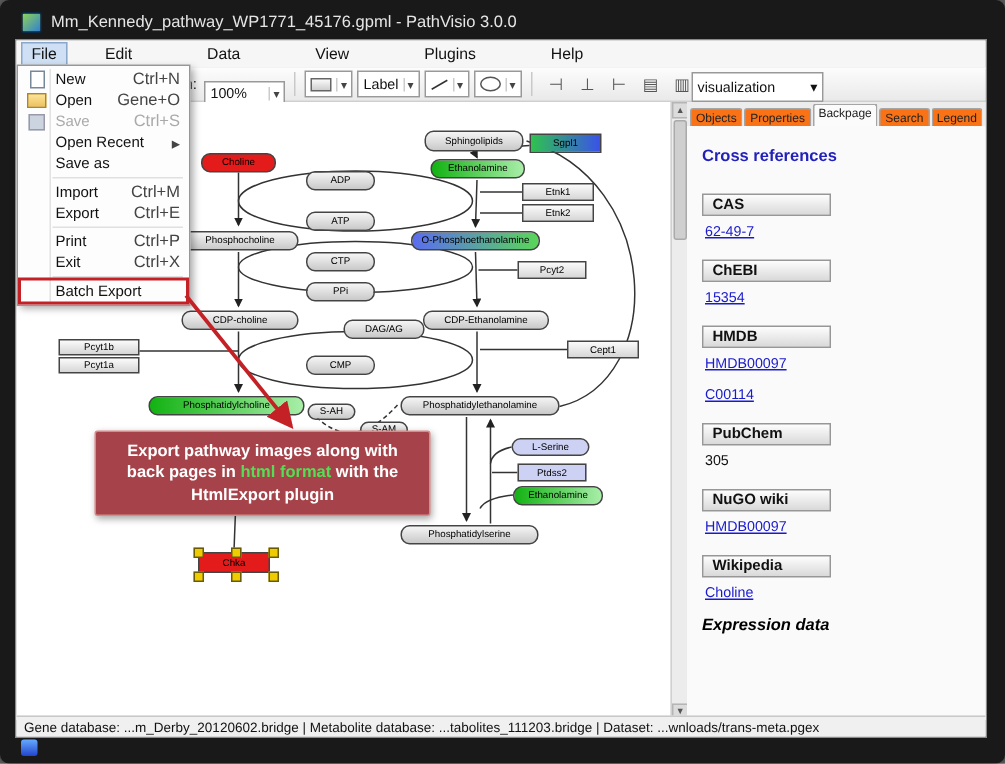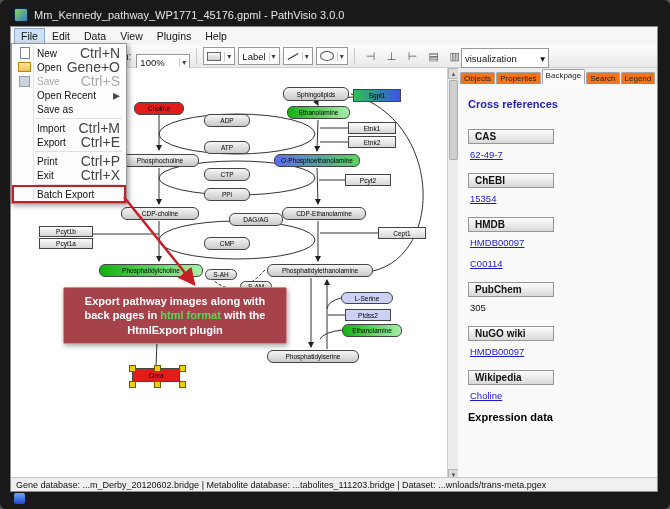--- a/index.html
+++ b/index.html
@@ -10,21 +10,21 @@
             color:#e6e6e6;font-size:11px;}
   .app-icon{width:12px;height:12px;border-radius:2px;background:linear-gradient(135deg,#8fd455,#2f7fd3);border:1px solid #0a2a4a;}
   .corner-icon{position:absolute;left:14px;bottom:5px;width:11px;height:11px;border-radius:2px;
                background:linear-gradient(#66aaff,#2244cc);}
   
   .app{position:absolute;left:10px;top:26px;width:648px;height:466px;background:#f0f0f0;
        border:1px solid #8a8a8a;box-sizing:border-box;}
   
   .menubar{position:absolute;left:0;top:0;right:0;height:18px;background:#f6f6f6;border-bottom:1px solid #d9d9d9;
            display:flex;align-items:center;padding-left:3px;font-size:10.5px;color:#111;}
-  .mb-item{padding:2px 7px;cursor:default;}
+  .mb-item{padding:2px 25px;cursor:default;}
   .mb-item.active{background:#cfe0f5;border:1px solid #8aa8cc;padding:1px 6px;}
   
   .toolbar{position:absolute;left:0;top:18px;right:0;height:23px;background:linear-gradient(#fdfdfd,#e9e9e9);
            border-bottom:1px solid #cfcfcf;display:flex;align-items:center;gap:3px;padding:0 5px;box-sizing:border-box;}
   .tb-btn{width:20px;height:18px;display:flex;align-items:center;justify-content:center;border:1px solid transparent;border-radius:2px;}
   .tb-btn.glyph{color:#555;font-size:11px;width:18px;}
   .icon-new{width:10px;height:12px;background:#fff;border:1px solid #778;}
   .icon-open{width:13px;height:9px;background:linear-gradient(#fde49a,#edc25e);border:1px solid #b8860b;}
   .icon-save{width:11px;height:11px;background:#c3cddd;border:1px solid #8899aa;}
   .tb-sep{width:1px;height:16px;background:#c9c9c9;margin:0 3px;}
@@ -64,35 +64,35 @@
   .tab{font-size:8px;padding:1px 3px;border:1px solid #a5a5a5;border-bottom:none;background:#f97316;
        border-radius:2px 2px 0 0;margin-right:1px;color:#222;white-space:nowrap;}
   .tab.active{background:#fbfbfb;height:12px;}
   .panel-body{position:absolute;top:16px;left:0;right:0;bottom:0;background:#fafafa;padding:4px 10px;overflow:hidden;}
   .xref-heading{color:#2222bb;font-weight:bold;font-size:11px;margin:10px 0 16px 0;}
   .xref-section{margin-bottom:10px;}
   .xref-header{display:inline-block;min-width:72px;background:linear-gradient(#fdfdfd,#d9d9d9);border:1px solid #979797;
                font-weight:bold;font-size:10px;padding:1px 6px;margin-bottom:5px;color:#111;}
   .xref-value{display:block;font-size:9.5px;color:#111;margin:0 0 4px 2px;text-decoration:none;}
   .xref-value.link{color:#1a1acc;text-decoration:underline;}
-  .expr-heading{font-weight:bold;font-size:11px;color:#000;margin-top:6px;}
+  .expr-heading{font-weight:bold;font-size:11px;color:#000;margin-top:6px;font-style:italic;}
   
   .statusbar{position:absolute;left:0;right:0;bottom:0;height:13px;background:#f0f0f0;border-top:1px solid #c8c8c8;
              display:flex;align-items:center;padding:0 5px;font-size:9px;color:#111;white-space:nowrap;overflow:hidden;}
   
   .filemenu{position:absolute;left:11px;top:43px;width:110px;background:#fdfdfd;border:1px solid #979797;
             box-shadow:2px 2px 5px rgba(0,0,0,.35);padding:2px;z-index:50;font-size:10px;color:#111;}
   .filemenu::before{content:"";position:absolute;left:21px;top:2px;bottom:2px;width:1px;background:#e2e2e2;}
   .fm-item{display:flex;align-items:center;height:14px;padding:0 4px 0 2px;position:relative;}
   .fm-icon{width:17px;display:flex;justify-content:center;align-items:center;}
   .fm-icon.mi-new::before{content:"";width:8px;height:10px;background:#fff;border:1px solid #789;}
   .fm-icon.mi-open::before{content:"";width:11px;height:8px;background:linear-gradient(#fde49a,#edc25e);border:1px solid #b8860b;}
   .fm-icon.mi-save::before{content:"";width:9px;height:9px;background:#ccd4e0;border:1px solid #99a;}
   .fm-label{flex:1;padding-left:4px;}
-  .fm-short{color:#444;font-size:14px;}
+  .fm-short{color:#444;font-size:11px;}
   .fm-item.disabled .fm-label,.fm-item.disabled .fm-short{color:#aaa;}
   .fm-sep{height:1px;background:#e0e0e0;margin:2px 2px 2px 21px;}
   .fm-item.hl{outline:2px solid #c42127;}
   
   .callout{position:absolute;left:63px;top:287px;width:224px;box-sizing:border-box;background:#a6434a;
            border:1px solid #d98a8a;border-radius:2px;color:#fff;font-weight:bold;font-size:11px;line-height:1.3;
            text-align:center;padding:6px 7px;z-index:45;box-shadow:1px 2px 5px rgba(0,0,0,.35);}
   .callout .hl-green{color:#55dd55;}
   
   .overlay{position:absolute;left:0;top:0;z-index:60;pointer-events:none;}

